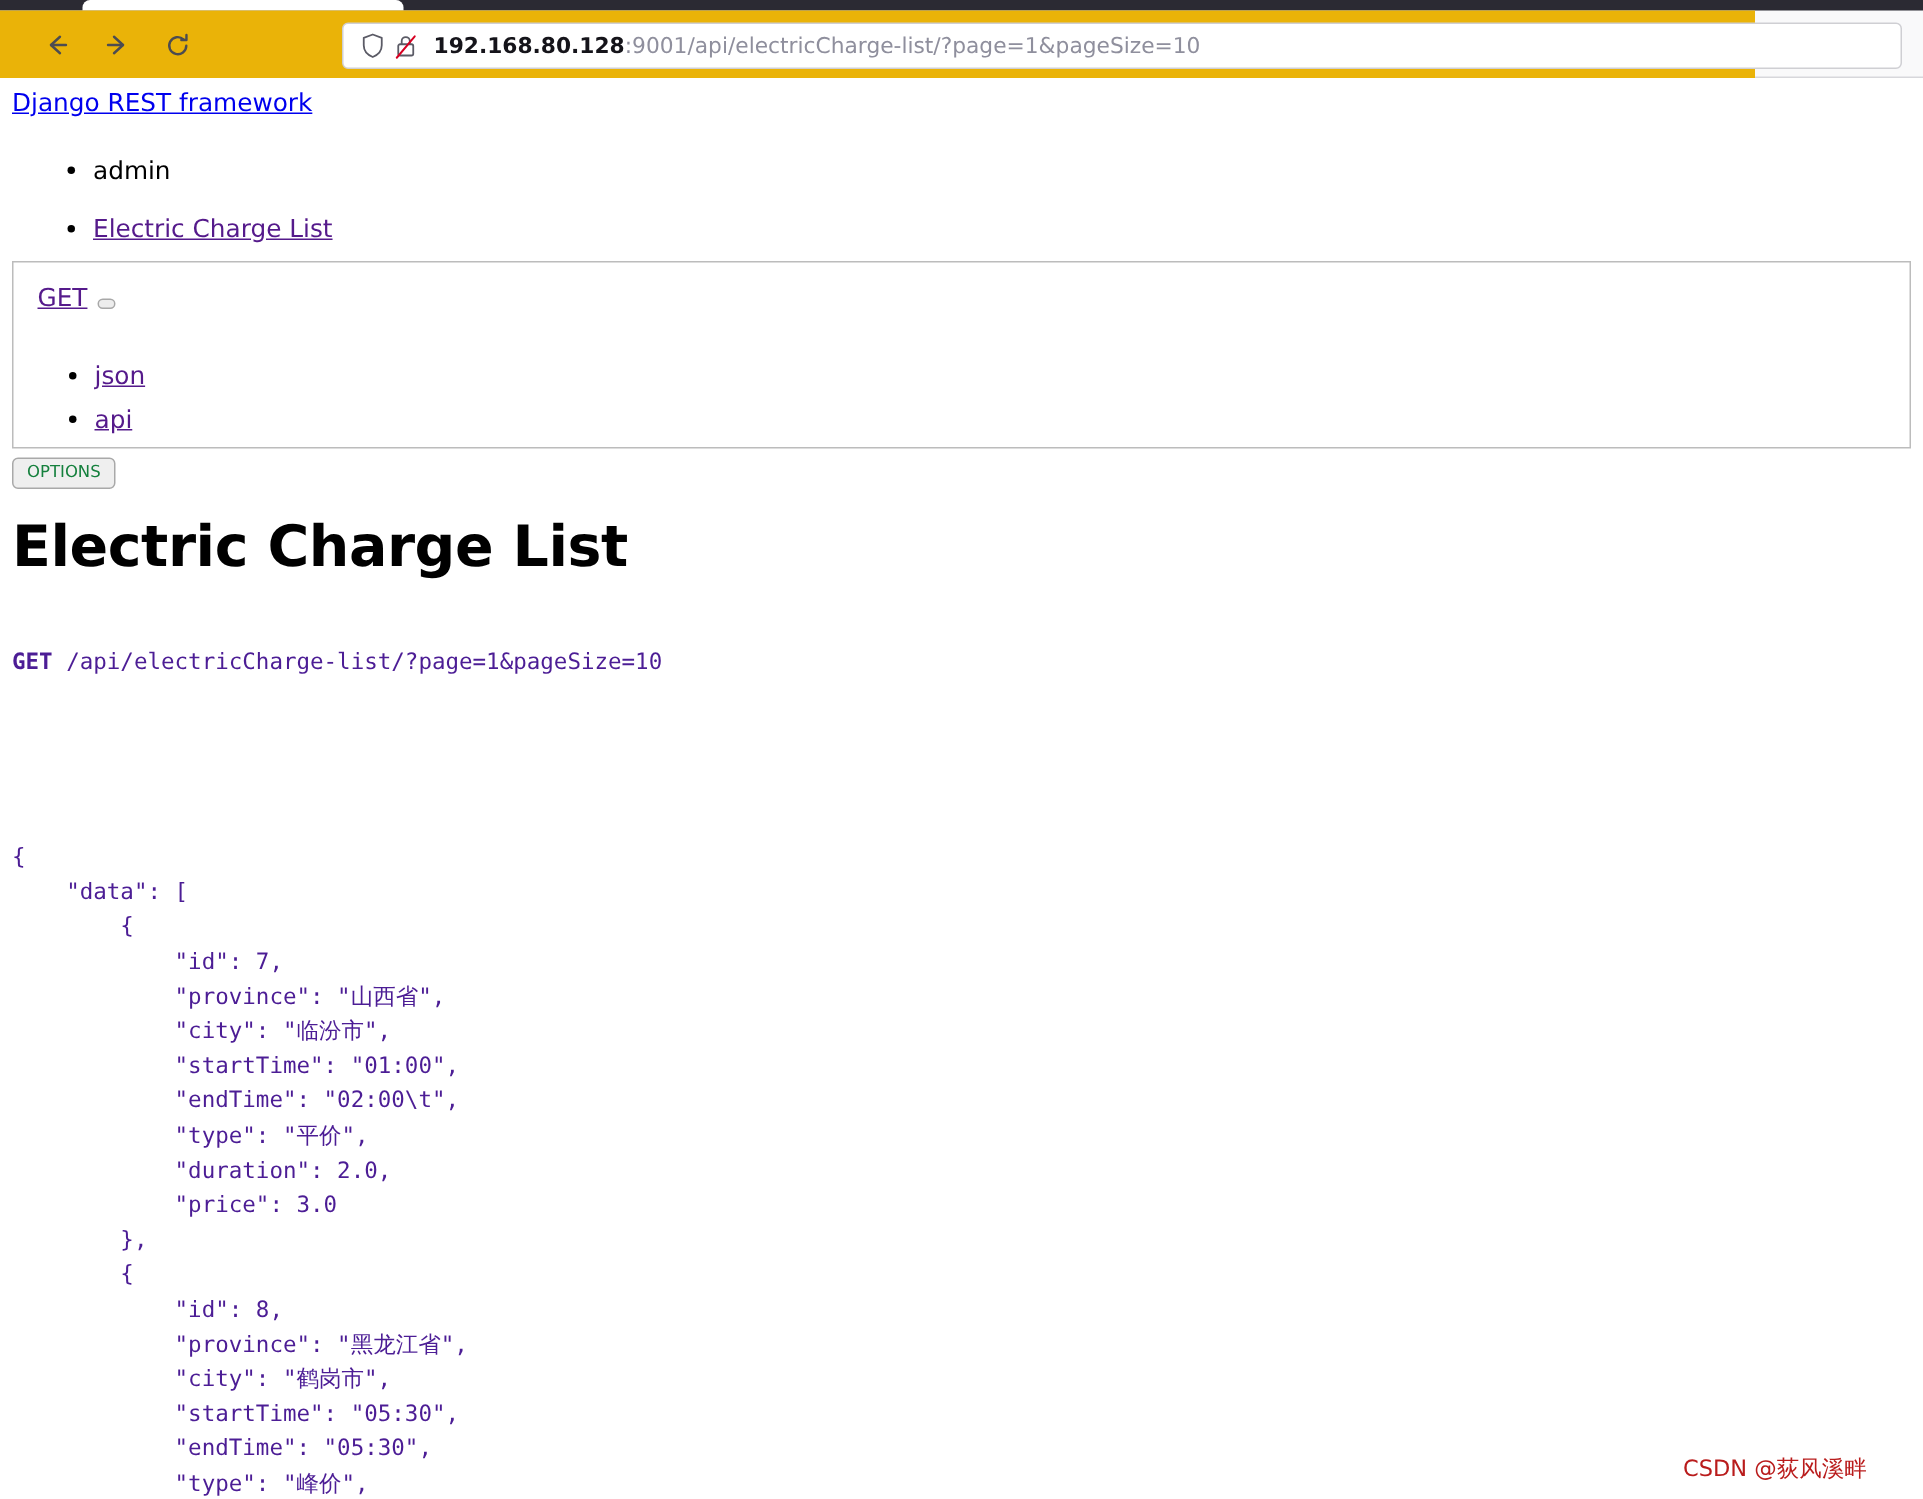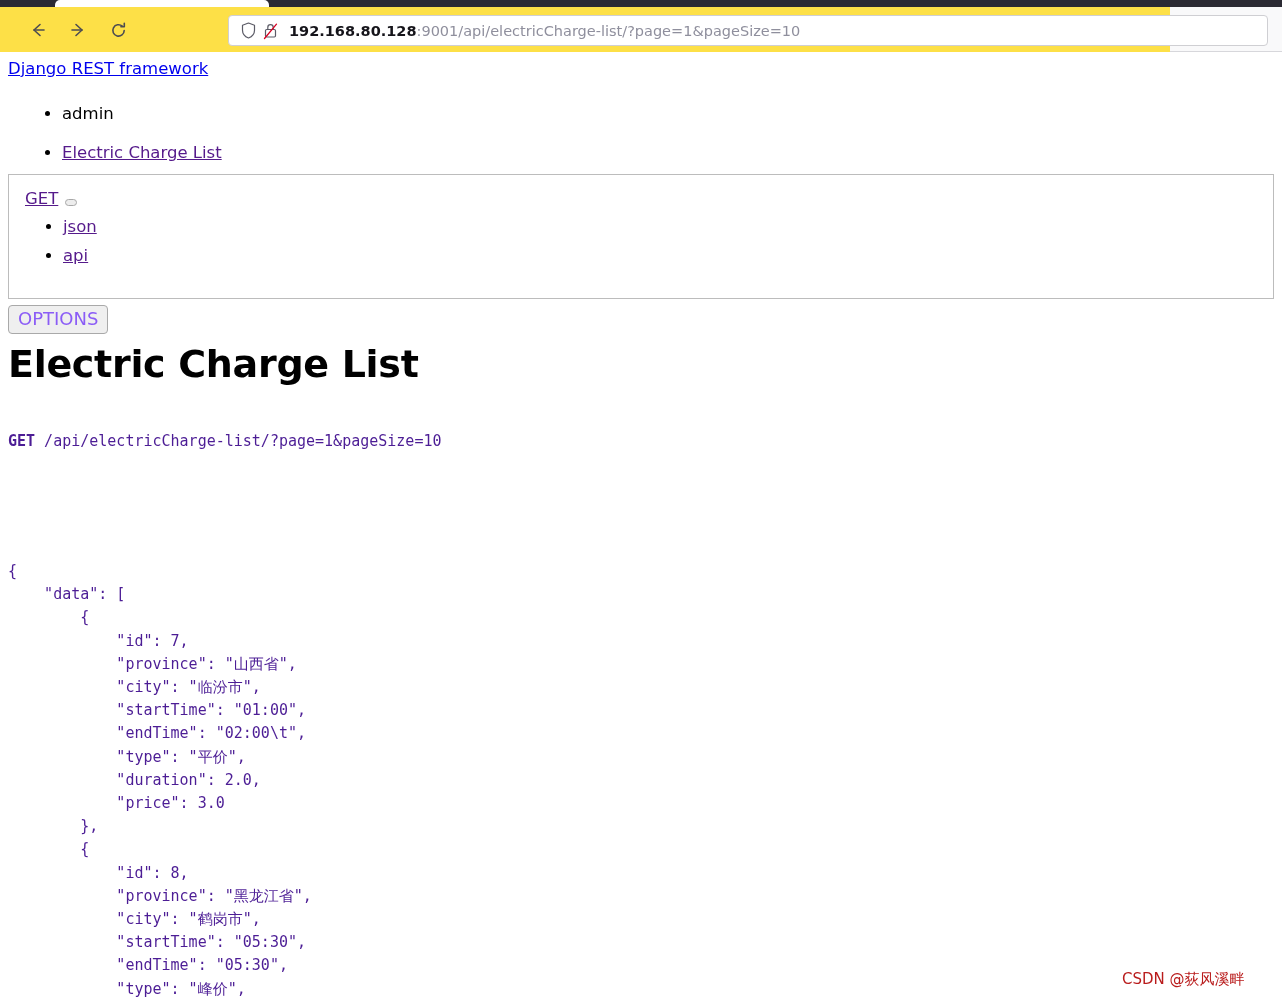--- a/index.html
+++ b/index.html
@@ -25,21 +25,21 @@
   }
   #active-tab {
     position: absolute; top: 0px; left: 55px;
     width: 214px; height: 7px;
     background: #ffffff;
     border-radius: 5px 5px 0 0;
   }
   #nav-bar {
     position: absolute; top: 7px; left: 0;
     width: 1170px; height: 45px;
-    background: #fde047;
+    background: #eab308;
   }
   .nav-btn {
     position: absolute; top: 9px;
     width: 28px; height: 28px;
     display: flex; align-items: center; justify-content: center;
     color: #4c4c51;
     border-radius: 4px;
   }
   #back-button    { left: 24px; }
   #forward-button { left: 64px; }
@@ -112,32 +112,32 @@
   #get-caret-icon {
     display: inline-block;
     width: 12px; height: 7px;
     border: 1px solid #a8a8a8;
     border-radius: 4px;
     background: #ededed;
     margin-left: 7px;
     margin-top: 7px;
   }
   #format-list {
-    position: absolute; top: 40px; left: 16px;
+    position: absolute; top: 64px; left: 16px;
     margin: 0; padding: 0 0 0 38px;
     list-style: disc;
     font-size: 16.5px;
   }
   #format-list li { margin-bottom: 5px; line-height: 1.45; }
 
   #options-button {
     position: absolute; top: 253px; left: 8px;
     font-family: "DejaVu Sans", "Liberation Sans", sans-serif;
-    font-size: 18px;
-    color: #8b5cf6;
+    font-size: 11px;
+    color: #15803d;
     background: #efefef;
     border: 1px solid #a9a9a9;
     border-radius: 4px;
     padding: 3px 9px 4px 9px;
     line-height: 1.1;
   }
 
   #page-title {
     position: absolute; top: 290px; left: 8px;
     margin: 0;

